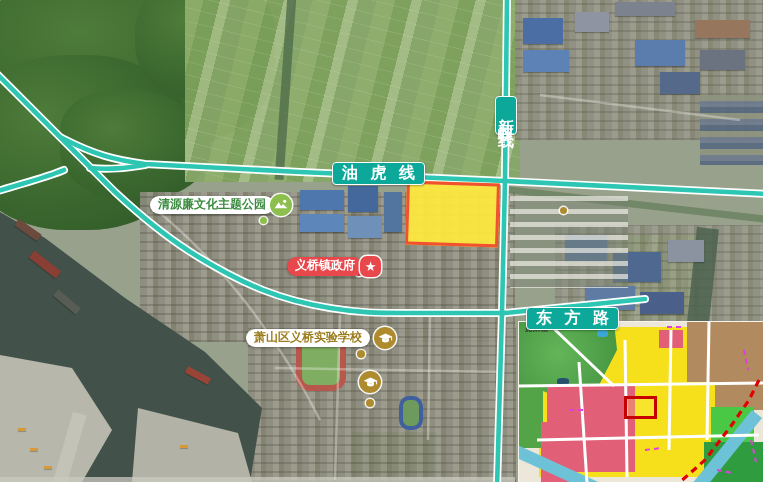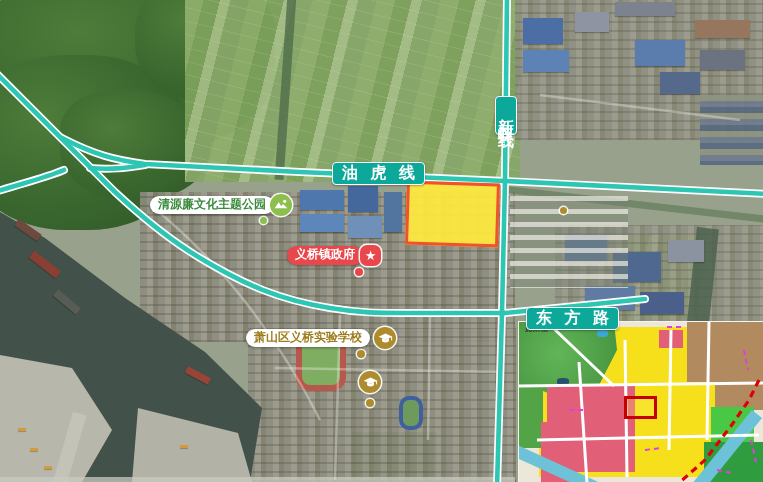--- a/index.html
+++ b/index.html
@@ -209,21 +209,21 @@
     </div>
   </div>
 
   <div class="abs roadlabel h" style="left:526px;top:307px;background:#0ca99b;z-index:90;">
       <span>东 方 路</span>
     </div>
   <div class="abs anchordot" style="left:260px;top:217px;width:7px;height:7px;background:#8cbf4e;"></div>
 
   <div class="abs anchordot" style="left:560px;top:207px;width:7px;height:7px;background:#ae8b2d;"></div>
 
-  <div class="abs poi" style="left:287px;top:245px;">
+  <div class="abs poi" style="left:287px;top:256px;">
     <div class="pill" style="background:#e8474b;color:#fff;">义桥镇政府</div>
     <div class="starbox" style="background:#e8474b;margin-left:-3px;">
         <span>★</span>
       </div>
   </div>
   <div class="abs anchordot" style="left:355px;top:268px;width:8px;height:8px;background:#e8474b;"></div>
 
   <div class="abs poi" style="left:246px;top:327px;gap:8px;">
     <div class="pill" style="color:#9d7e1e;">萧山区义桥实验学校</div>
     <div class="iconcircle" style="background:#ae8b2d;margin-left:-4px;">

